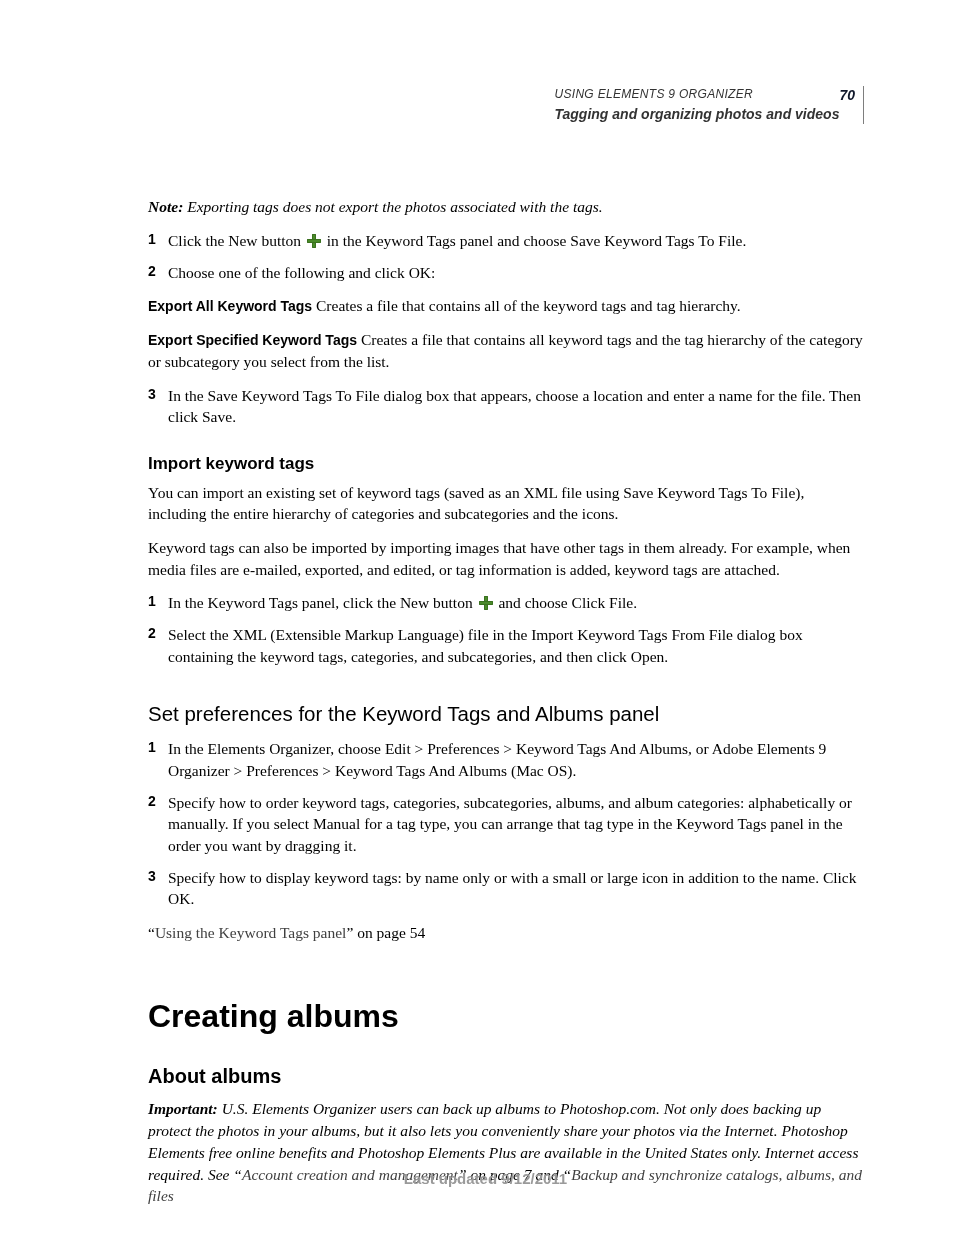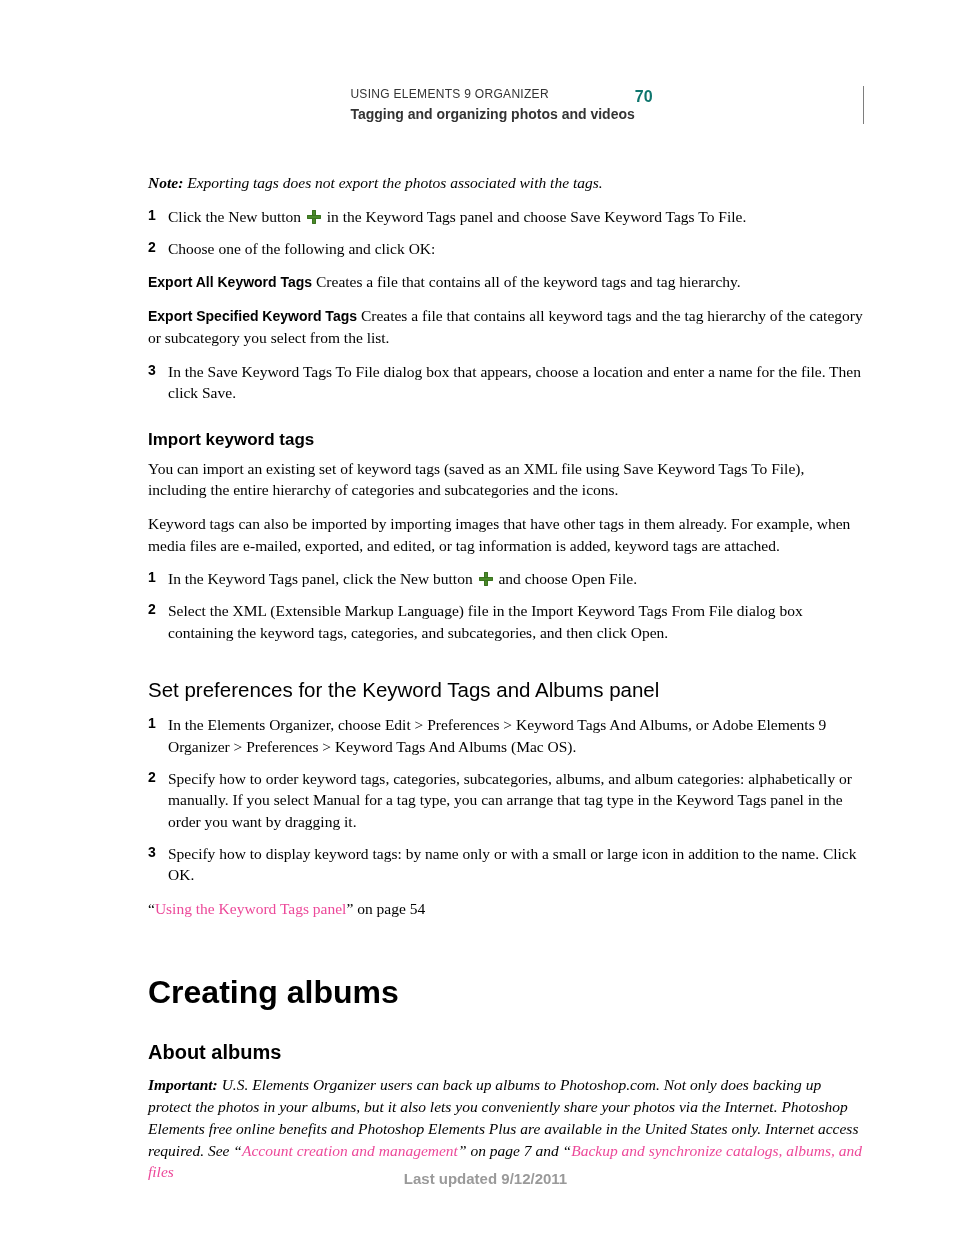--- a/index.html
+++ b/index.html
@@ -13,30 +13,31 @@
   }
   .page {
     width: 954px;
     height: 1235px;
     position: relative;
     box-sizing: border-box;
     padding: 86px 90px 0 148px;
   }
   .header-row {
     display: flex;
-    justify-content: center;
+    justify-content: flex-end;
     align-items: flex-start;
     border-right: 1.5px solid #7e7e7e;
     padding-right: 8px;
-    margin-bottom: 48px;
+    margin-bottom: 72px;
+    font-style: italic;
   }
   .header-left { font-family: "Myriad Pro", Arial, sans-serif; font-size: 12px; color: #333; }
   .header-title { letter-spacing: 0.3px; }
   .header-sub { font-weight: bold; font-size: 14px; margin-top: 2px; }
-  .page-num { font-family: "Myriad Pro", Arial, sans-serif; font-size: 16px; font-weight: bold; color: #0f766e; }
+  .page-num { font-family: "Myriad Pro", Arial, sans-serif; font-size: 14px; font-weight: bold; color: #0f172a; }
   .body { }
   .note-label, .imp-label { font-weight: bold; font-style: italic; }
   .note-text, .imp-text { font-style: italic; }
   p { margin: 4px 0 12px 0; }
   .ol { margin: 0 0 12px 0; }
   .li { display: flex; margin-bottom: 10px; }
   .li-num { font-family: "Myriad Pro", Arial, sans-serif; font-weight: bold; font-size: 14px; width: 20px; flex-shrink: 0; }
   .li-body { flex: 1; }
   .term { font-family: "Myriad Pro", Arial, sans-serif; font-weight: bold; font-size: 14px; }
   .h3 { font-family: "Myriad Pro", Arial, sans-serif; font-weight: bold; font-size: 17px; margin: 24px 0 6px 0; }
@@ -44,21 +45,21 @@
   .h1 { font-family: "Myriad Pro", Arial, sans-serif; font-weight: bold; font-size: 32px; margin: 50px 0 24px 0; }
   .h2b { font-family: "Myriad Pro", Arial, sans-serif; font-weight: bold; font-size: 20px; margin: 18px 0 8px 0; }
   .plus-icon {
     display: inline-block; width: 14px; height: 14px; position: relative; vertical-align: -2px; margin: 0 2px;
   }
   .plus-icon::before, .plus-icon::after {
     content: ""; position: absolute; background: #4a8a2a; box-shadow: 0 0 0 0.5px #2a5a12 inset;
   }
   .plus-icon::before { left: 5px; top: 0; width: 4px; height: 14px; border-radius: 1px; }
   .plus-icon::after  { top: 5px; left: 0; height: 4px; width: 14px; border-radius: 1px; }
-  .link { color: #ec4899; }
+  .link { color: #404040; }
   .footer {
     position: absolute; bottom: 46px; left: 0; right: 0; text-align: center;
     font-family: "Myriad Pro", Arial, sans-serif; font-weight: bold; color: #9a9a9a; font-size: 15px; padding-left: 17px;
   }
 </style>
 </head>
 <body>
 
 <div class="page">
 
@@ -97,21 +98,21 @@
     </div>
 
     <div class="h3">Import keyword tags</div>
     <p>You can import an existing set of keyword tags (saved as an XML file using Save Keyword Tags To File), including the entire hierarchy of categories and subcategories and the icons.</p>
     <p>Keyword tags can also be imported by importing images that have other tags in them already. For example, when media files are e-mailed, exported, and edited, or tag information is added, keyword tags are attached.</p>
 
 
     <div class="ol">
       <div class="li">
         <div class="li-num">1</div>
-        <div class="li-body"><span>In the Keyword Tags panel, click the New button </span><span class="plus-icon"></span><span> and choose Open File.</span></div>
+        <div class="li-body"><span>In the Keyword Tags panel, click the New button </span><span class="plus-icon"></span><span> and choose Click File.</span></div>
       </div>
       <div class="li">
         <div class="li-num">2</div>
         <div class="li-body">Select the XML (Extensible Markup Language) file in the Import Keyword Tags From File dialog box containing the keyword tags, categories, and subcategories, and then click Open.</div>
       </div>
     </div>
 
     <div class="h2">Set preferences for the Keyword Tags and Albums panel</div>
     <div class="ol">
       <div class="li">

